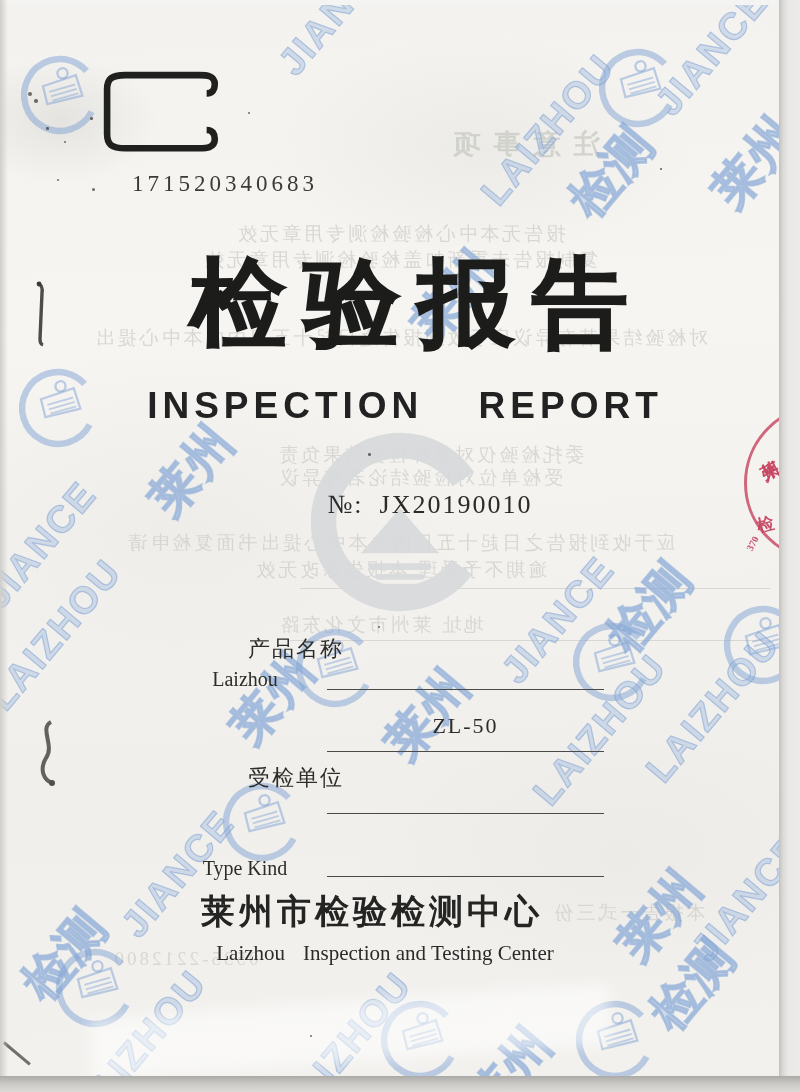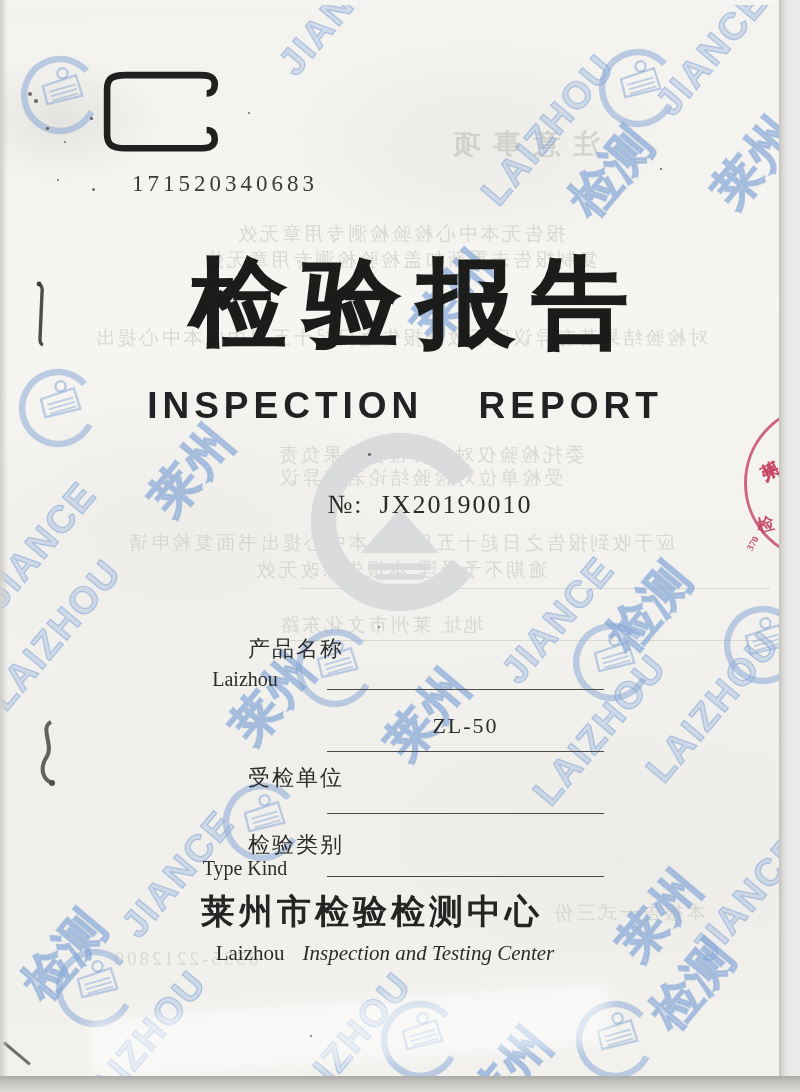--- a/index.html
+++ b/index.html
@@ -60,21 +60,21 @@
   .f-line{position:absolute;left:327px;width:277px;height:0;border-bottom:1.5px solid #4a4a48;}
   .r1z{top:634px}.r1v{top:650px}.r1e{top:668px}.r1l{top:689px}
   .r2z{top:697px}.r2v{top:713px}.r2e{top:731px}.r2l{top:751px}
   .r3z{top:763px}.r3v{top:777px}.r3e{top:794px}.r3l{top:813px}
   .r4z{top:830px}.r4v{top:840px}.r4e{top:857px}.r4l{top:876px}
 
   .org-zh{position:absolute;left:0;width:744px;top:889px;text-align:center;
     font-size:34px;font-weight:700;letter-spacing:4px;padding-left:0;color:#242423;}
   .org-en{position:absolute;left:0;width:770px;top:941px;text-align:center;
     font-size:21px;color:#2b2b2a;}
-  .org-en .org-en-rest{margin-left:18px;font-style:italic;}
+  .org-en .org-en-rest{margin-left:18px;}
 
   
   .stamp-ring{position:absolute;left:744px;top:404px;width:152px;height:152px;
     border:3.5px solid rgba(198,66,95,.8);border-radius:50%;}
   .stamp-t{position:absolute;color:rgba(198,66,95,.92);font-weight:700;}
   .stamp-zh1{left:747px;top:449px;font-size:18px;letter-spacing:1px;
     writing-mode:vertical-rl;transform:rotate(-28deg);}
   .stamp-zh2{left:757px;top:513px;font-size:17px;transform:rotate(-14deg);}
   .stamp-dg{left:745px;top:538px;font-size:10px;transform:rotate(-62deg);}
 
@@ -230,21 +230,20 @@
     <div class="f-zh r1z">产品名称</div>
     <div class="f-en r1e">Laizhou</div>
     <div class="f-line r1l"></div>
 
     <div class="f-val r2v">ZL-50</div>
     <div class="f-line r2l"></div>
 
     <div class="f-zh r3z">受检单位</div>
     <div class="f-line r3l"></div>
 
-    <div class="f-zh r4z">检验类别</div>
     <div class="f-en r4e">Type Kind</div>
     <div class="f-line r4l"></div>
 
     <div class="org-zh">莱州市检验检测中心</div>
     <div class="org-en">
       <span>Laizhou</span><span class="org-en-rest">Inspection and Testing Center</span>
     </div>
   </div>
 
   <div class="layer stamp">

